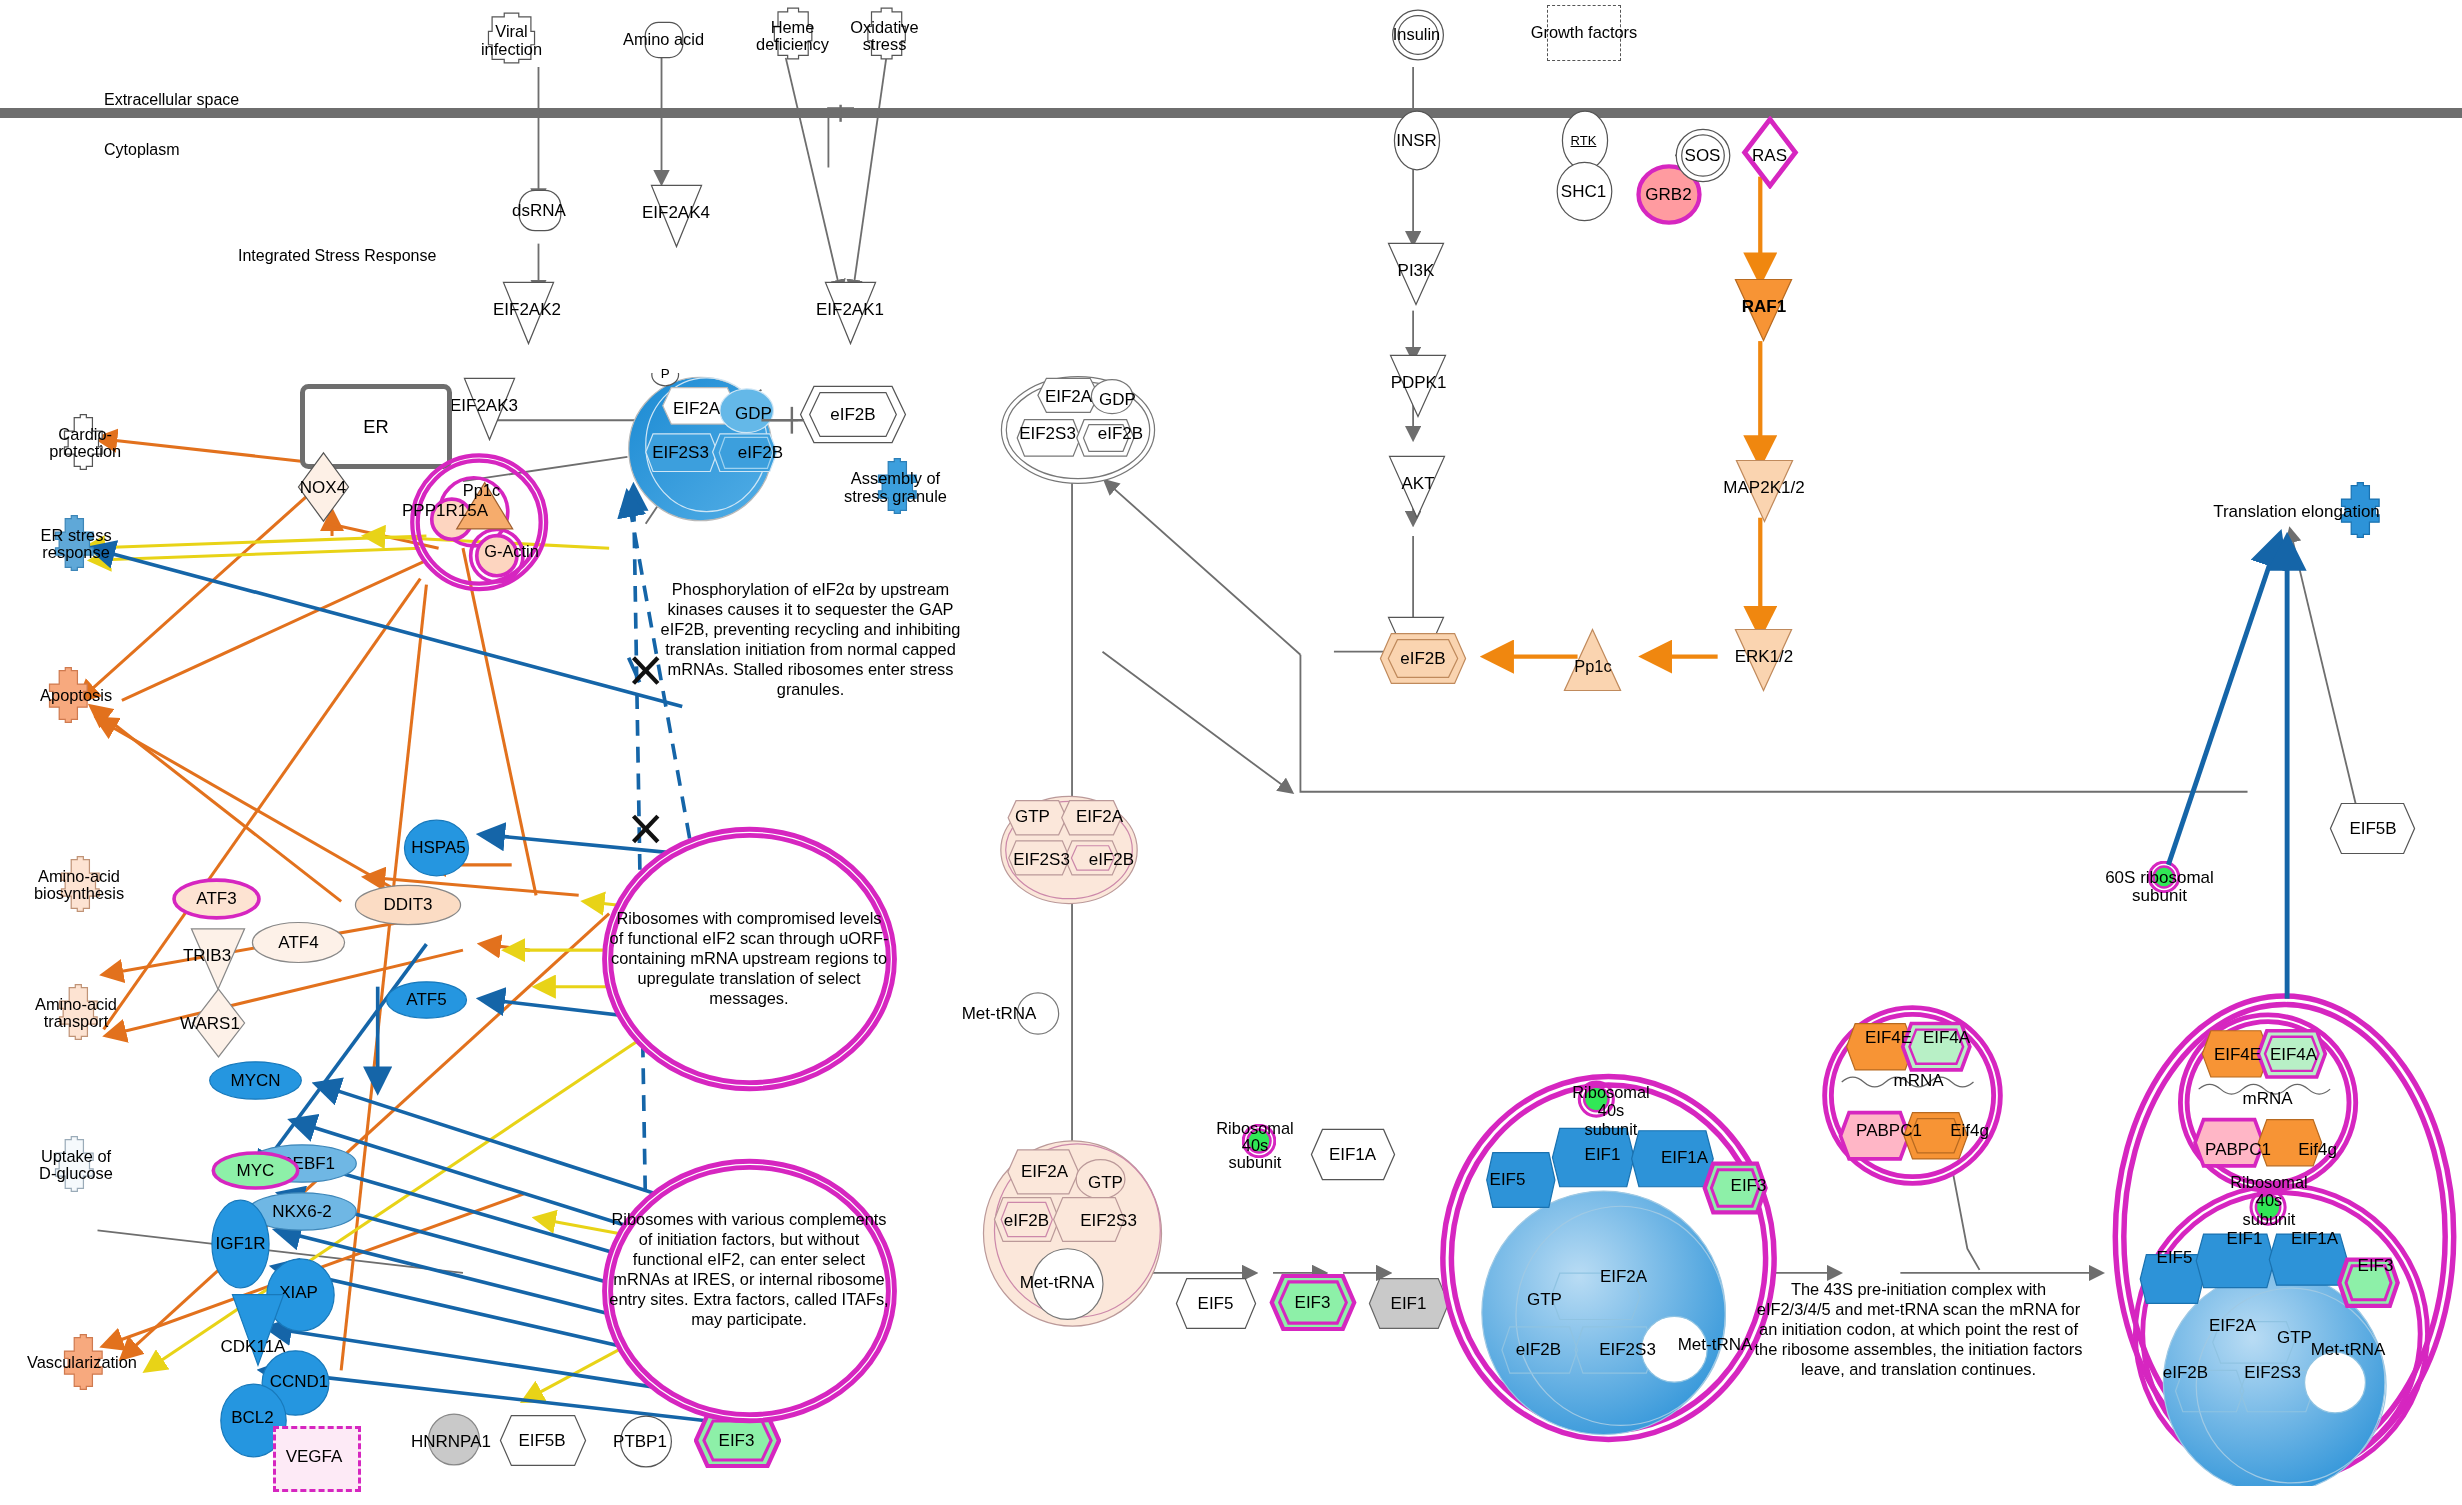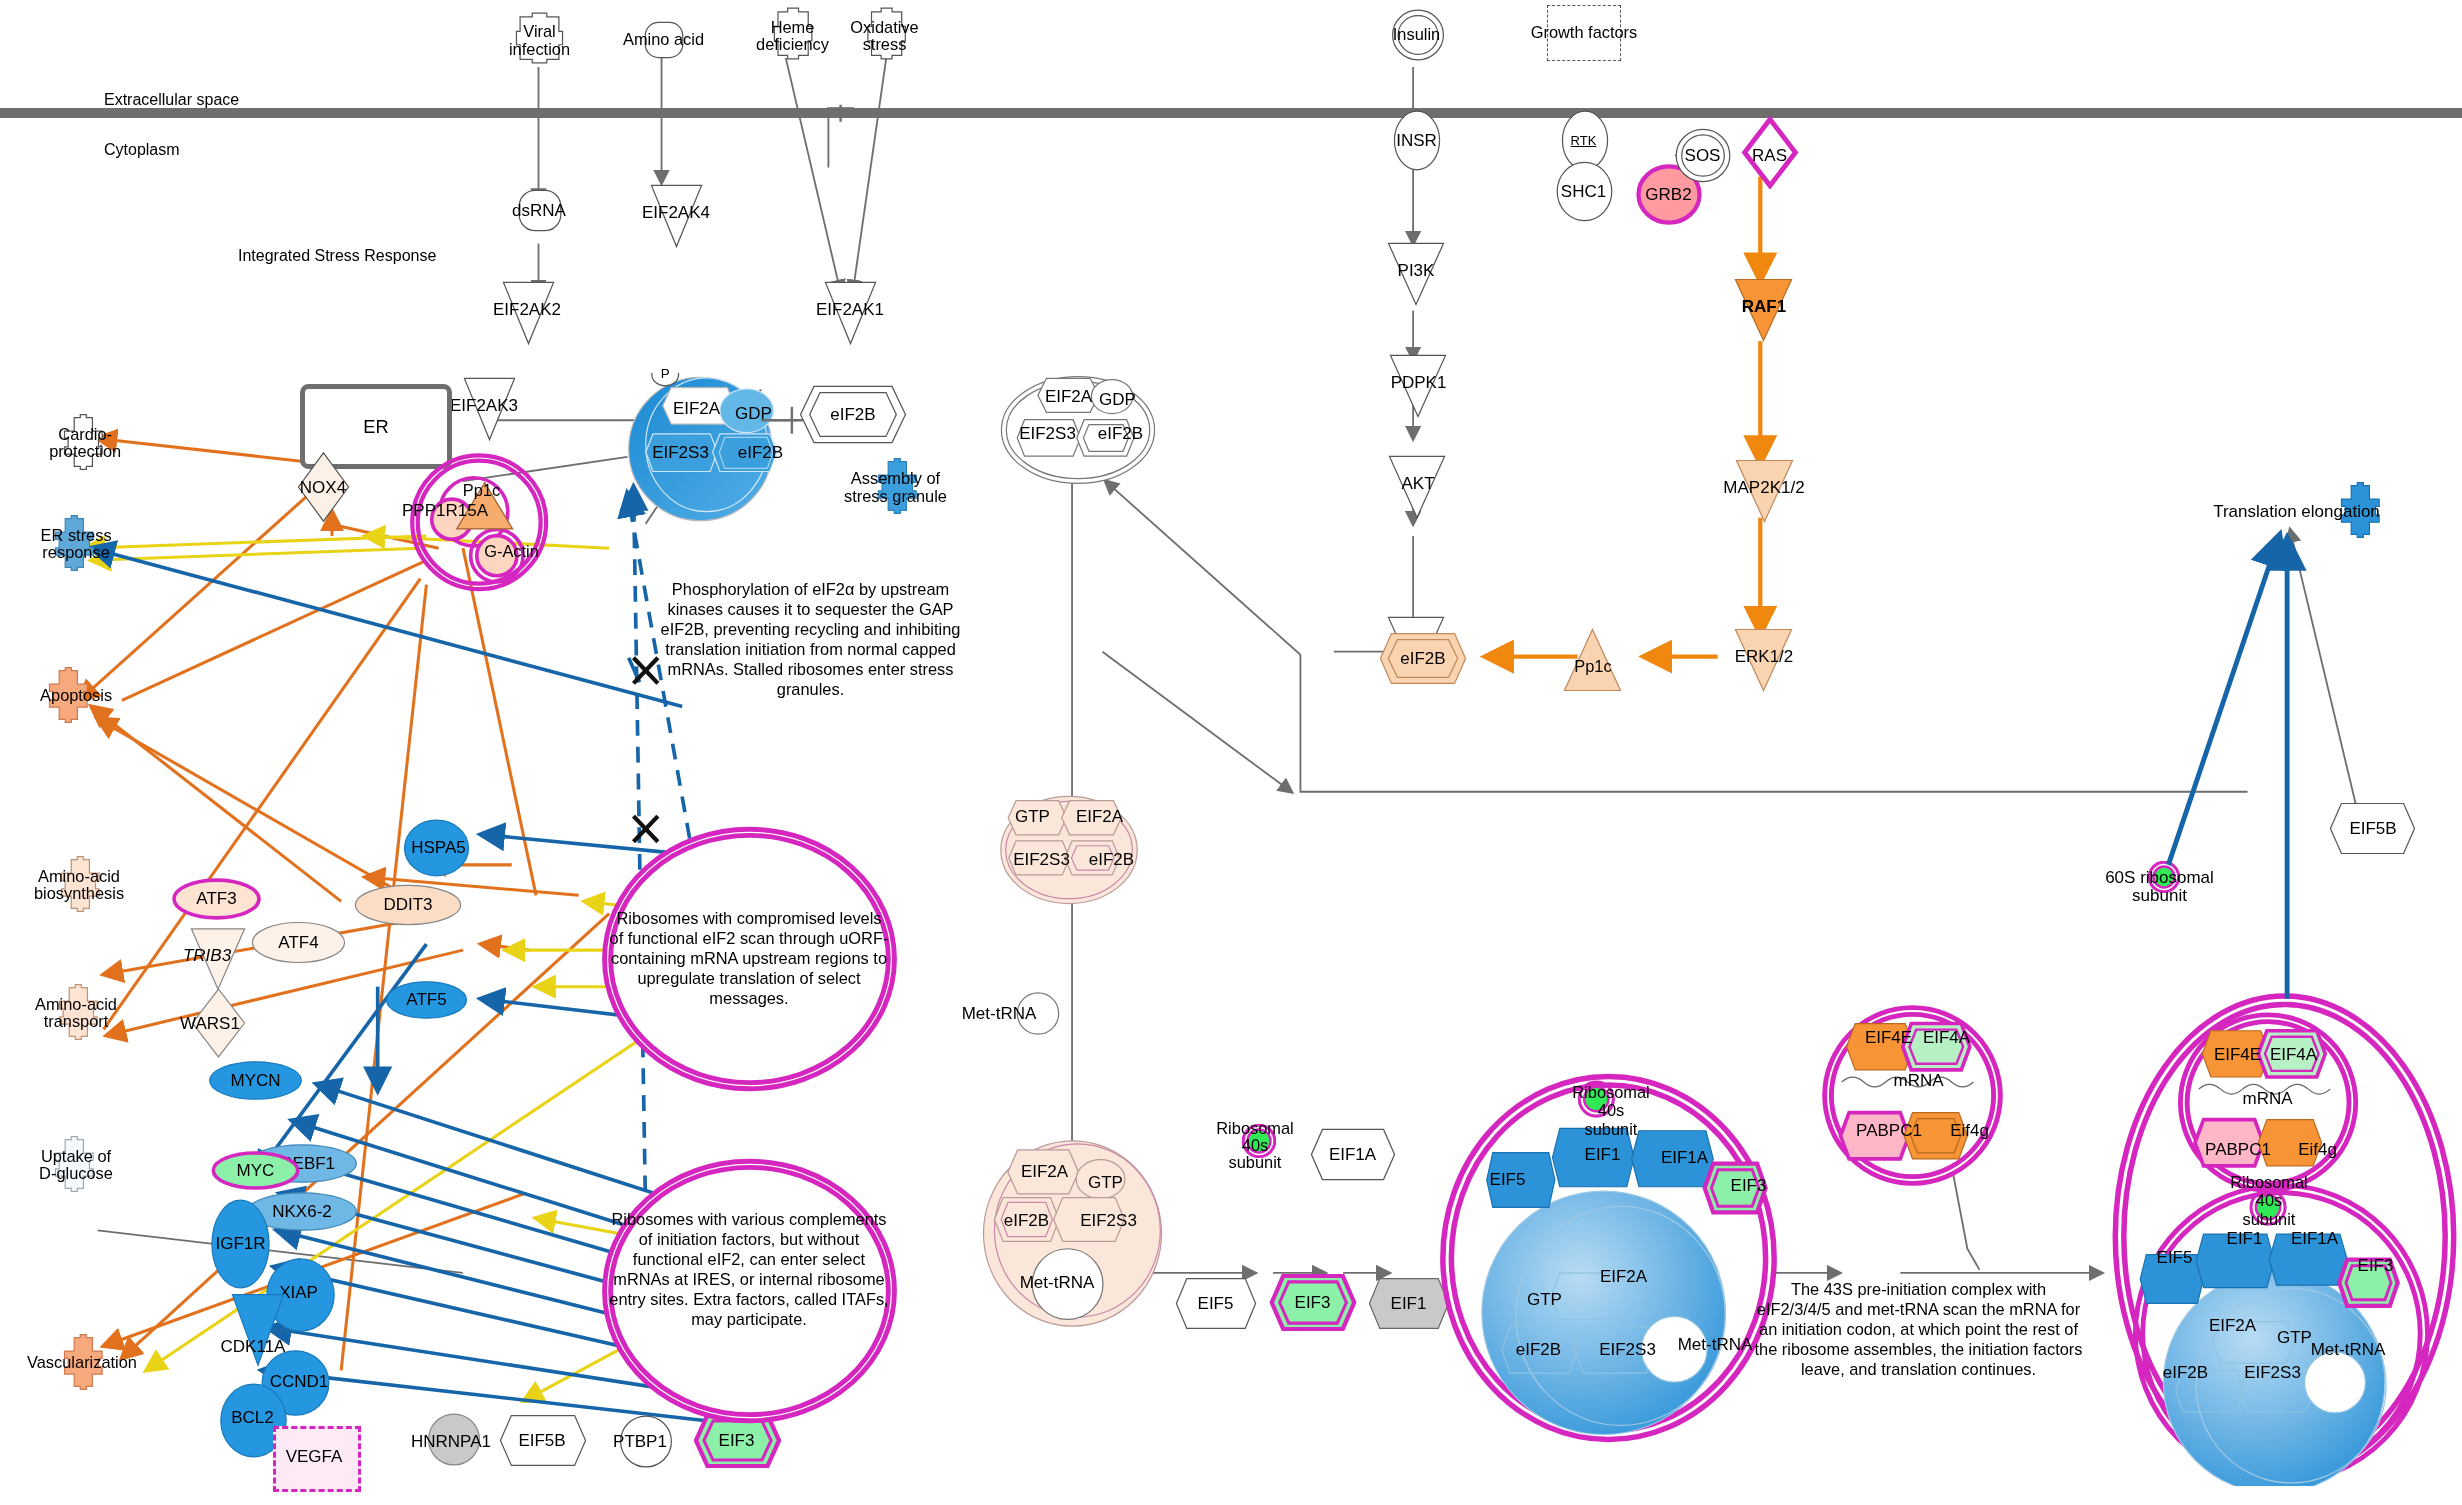--- a/index.html
+++ b/index.html
@@ -140,21 +140,21 @@
       <path d="M1210,2210 L455,2020"></path>
       <path d="M1215,2255 L450,2080"></path>
       <path d="M1220,2300 L440,2180"></path>
       <path d="M1225,2340 L430,2250"></path>
       <path d="M1120,1160 L150,900"></path>
       <path d="M700,1550 L420,1930"></path>
       <path d="M620,1620 L620,1790"></path>
     </g>
   </svg>
 
-  <div class="node" style="left:500px;top:12.2px;width:79px;height:57px;">
+  <div class="node" style="left:472px;top:12.2px;width:79px;height:57px;">
     <div style="position:absolute;inset:0;">
       <svg width="79" height="57" viewBox="0 0 130 94">
           <path d="M33,8 h20 v-6 h24 v6 h20 v24 h6 v22 h-6 v24 h-20 v6 h-24 v-6 h-20 v-24 h-6 v-22 h6 z" fill="#fff" stroke="#555" stroke-width="2"></path>
         </svg>
     </div>
     <span style="position:relative;font-size:16.4px;">Viral
 infection</span>
   </div>
 
   <div class="node" style="left:615px;top:19.5px;width:97px;height:40px;">
@@ -386,21 +386,21 @@
     <div style="position:absolute;inset:0;"><svg width="97" height="45" viewBox="0 0 160 74">
           <ellipse cx="80" cy="37" rx="76" ry="33" fill="#fdf1e8" stroke="#888" stroke-width="2"></ellipse>
         </svg></div>
     <span style="position:relative;font-size:17px;">ATF4</span>
   </div>
 
   <div class="node" style="left:146px;top:926px;width:122px;height:67px;">
     <div style="position:absolute;left:43px;top:0;"><svg width="58" height="66" viewBox="0 0 96 108">
           <path d="M4,4 H92 L48,104 Z" fill="#fdf1e8" stroke="#888" stroke-width="2"></path>
         </svg></div>
-    <span style="position:relative;font-size:17px;top:-3.7px;font-style:italic;">TRIB3</span>
+    <span style="position:relative;font-size:17px;top:-3.7px;">TRIB3</span>
   </div>
 
   <div class="node" style="left:146px;top:987px;width:128px;height:73px;">
     <div style="position:absolute;left:44px;top:0;"><svg width="57" height="72" viewBox="0 0 94 118">
           <path d="M47,3 L90,59 L47,115 L4,59 Z" fill="#fdf1e8" stroke="#888" stroke-width="2"></path>
         </svg></div>
     <span style="position:relative;font-size:17px;">WARS1</span>
   </div>
 
   <div class="node" style="left:353px;top:883px;width:110px;height:44px;">

